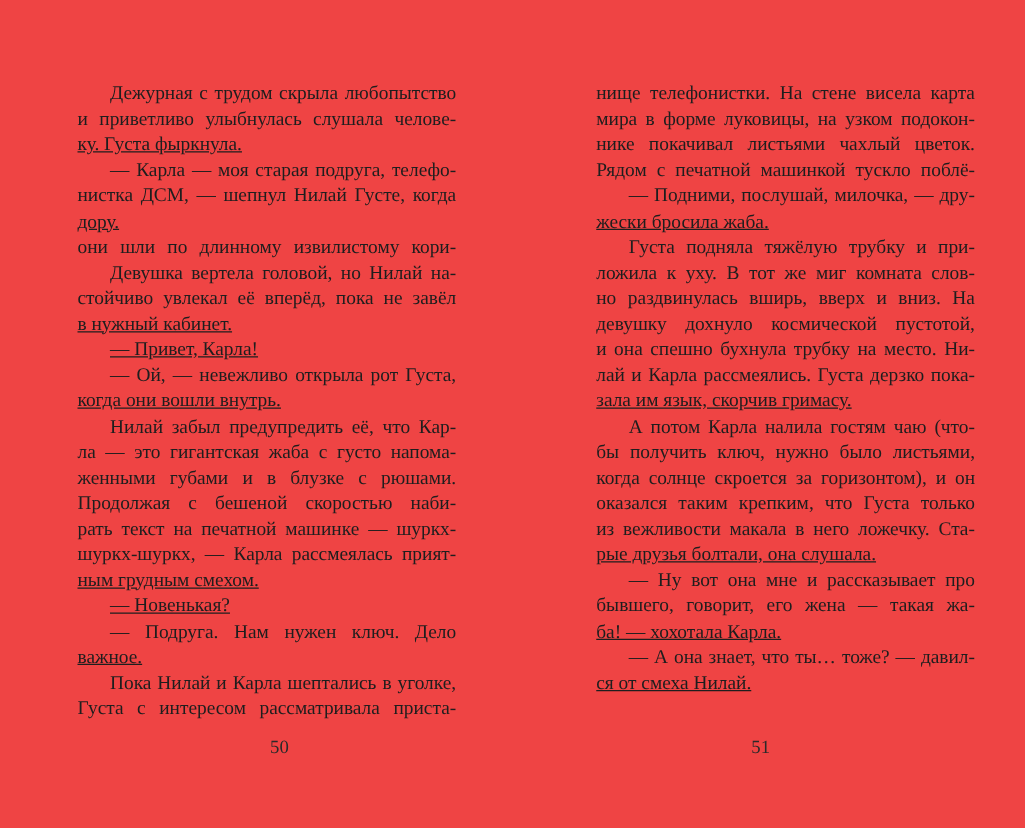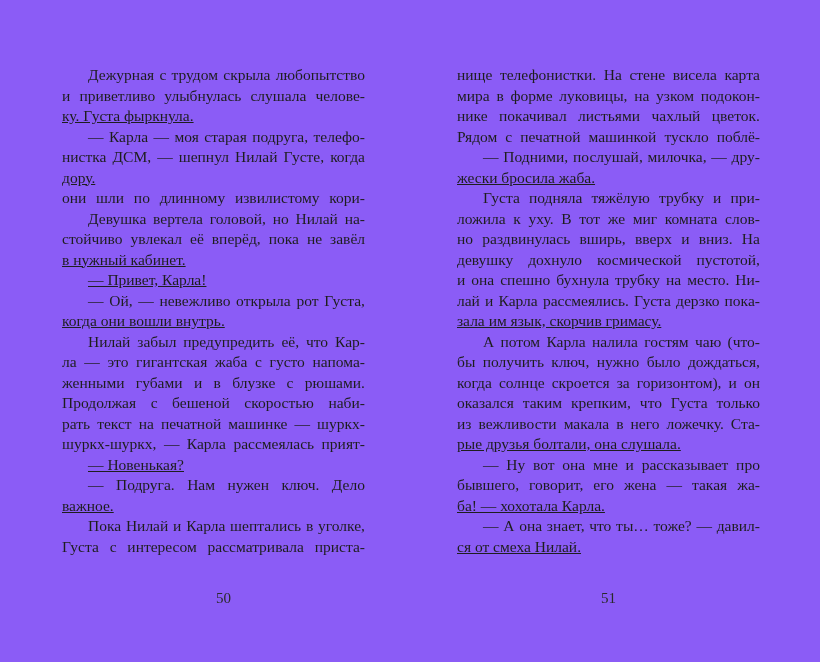--- a/index.html
+++ b/index.html
@@ -6,31 +6,31 @@
   body {
     width: 820px;
     height: 662px;
     background: #ffffff;
     overflow: hidden;
   }
   .spread {
     position: relative;
     width: 820px;
     height: 662px;
-    background: #8b5cf6;
+    background: #ef4444;
     font-family: "Liberation Serif", "DejaVu Serif", serif;
     color: #1e1e1e;
   }
   .page-text {
     position: absolute;
     top: 65px;
     width: 303px;
   }
   .page-text--left  { left: 62px; }
-  .page-text--right { left: 457px; }
+  .page-text--right { left: 477px; }
 
   
   .bookline {
     display: flex;
     justify-content: space-between;
     align-items: baseline;
     font-size: 15.5px;
     line-height: 20.5px;
     height: 20.5px;
     white-space: nowrap;
@@ -178,20 +178,21 @@
         <span>—</span>
         <span>шуркх-</span>
       </div>
       <div class="bookline">
         <span>шуркх-шуркх,</span>
         <span>—</span>
         <span>Карла</span>
         <span>рассмеялась</span>
         <span>прият-</span>
       </div>
+      <div class="bookline endline">ным грудным смехом.</div>
       <div class="bookline endline ind">— Новенькая?</div>
       <div class="bookline ind">
         <span>—</span>
         <span>Подруга.</span>
         <span>Нам</span>
         <span>нужен</span>
         <span>ключ.</span>
         <span>Дело</span>
       </div>
       <div class="bookline endline">важное.</div>
@@ -317,21 +318,21 @@
         <span>гостям</span>
         <span>чаю</span>
         <span>(что-</span>
       </div>
       <div class="bookline">
         <span>бы</span>
         <span>получить</span>
         <span>ключ,</span>
         <span>нужно</span>
         <span>было</span>
-        <span>дождаться,</span>
+        <span>листьями,</span>
       </div>
       <div class="bookline">
         <span>когда</span>
         <span>солнце</span>
         <span>скроется</span>
         <span>за</span>
         <span>горизонтом),</span>
         <span>и</span>
         <span>он</span>
       </div>

